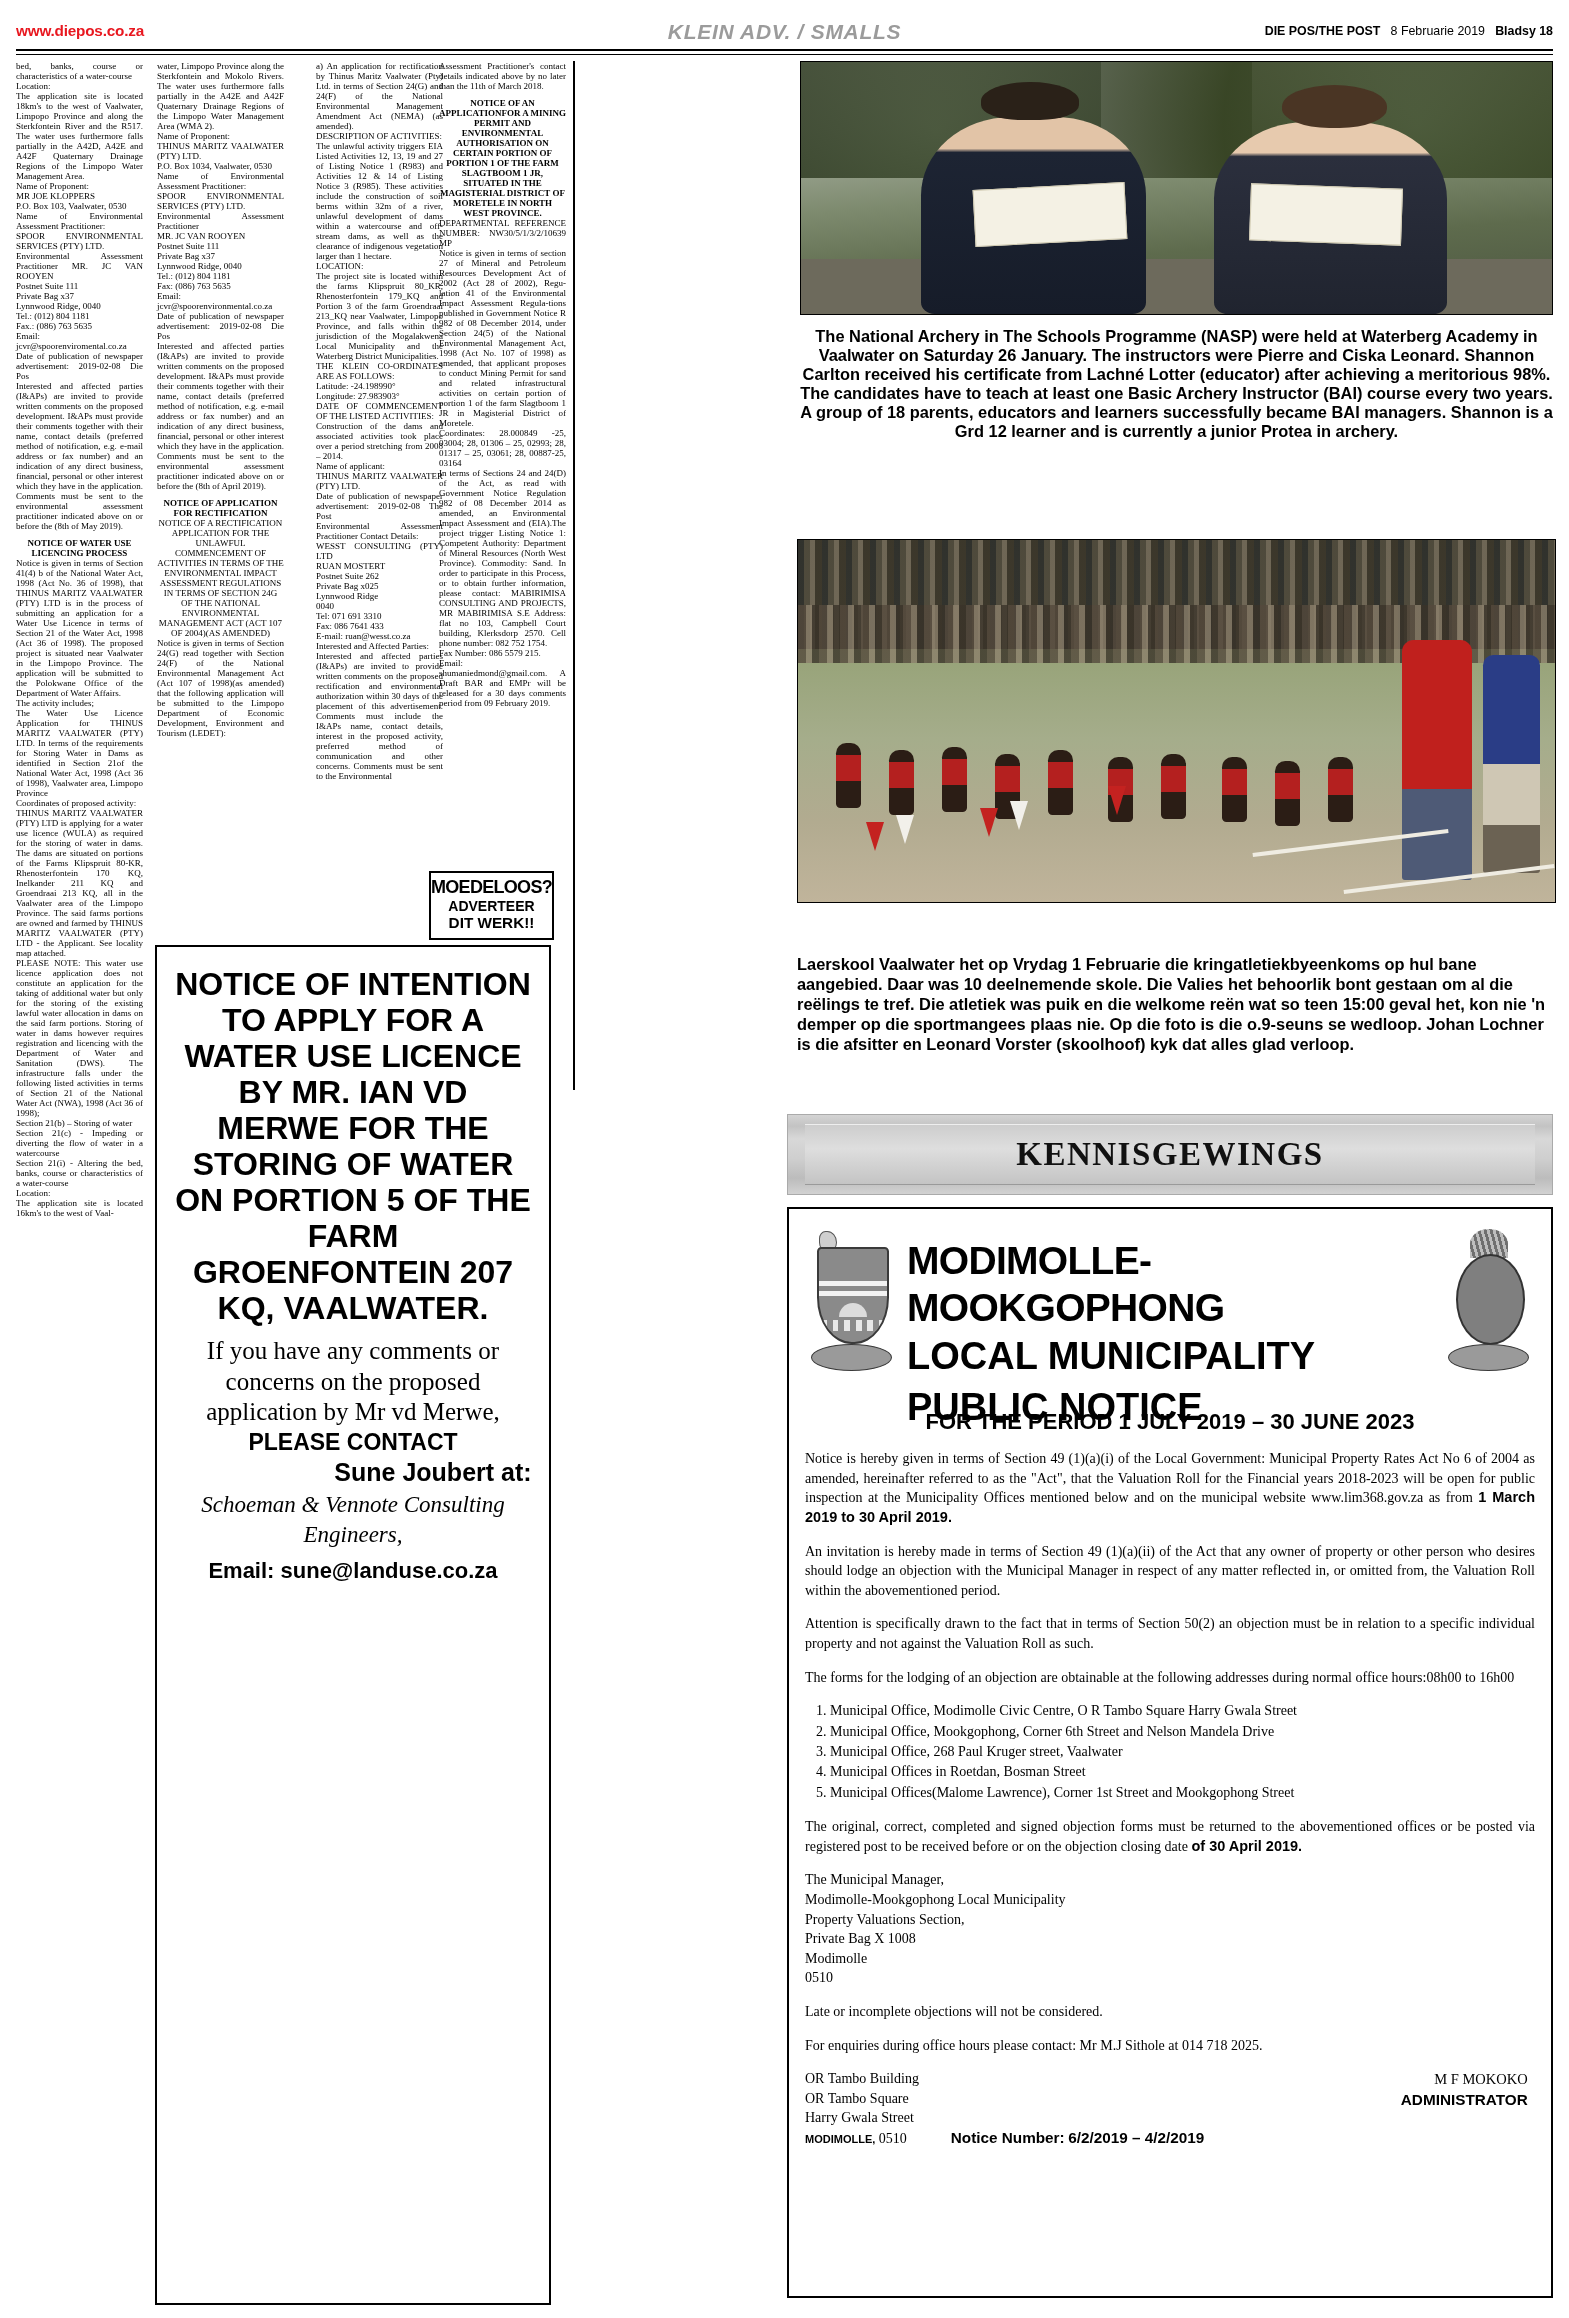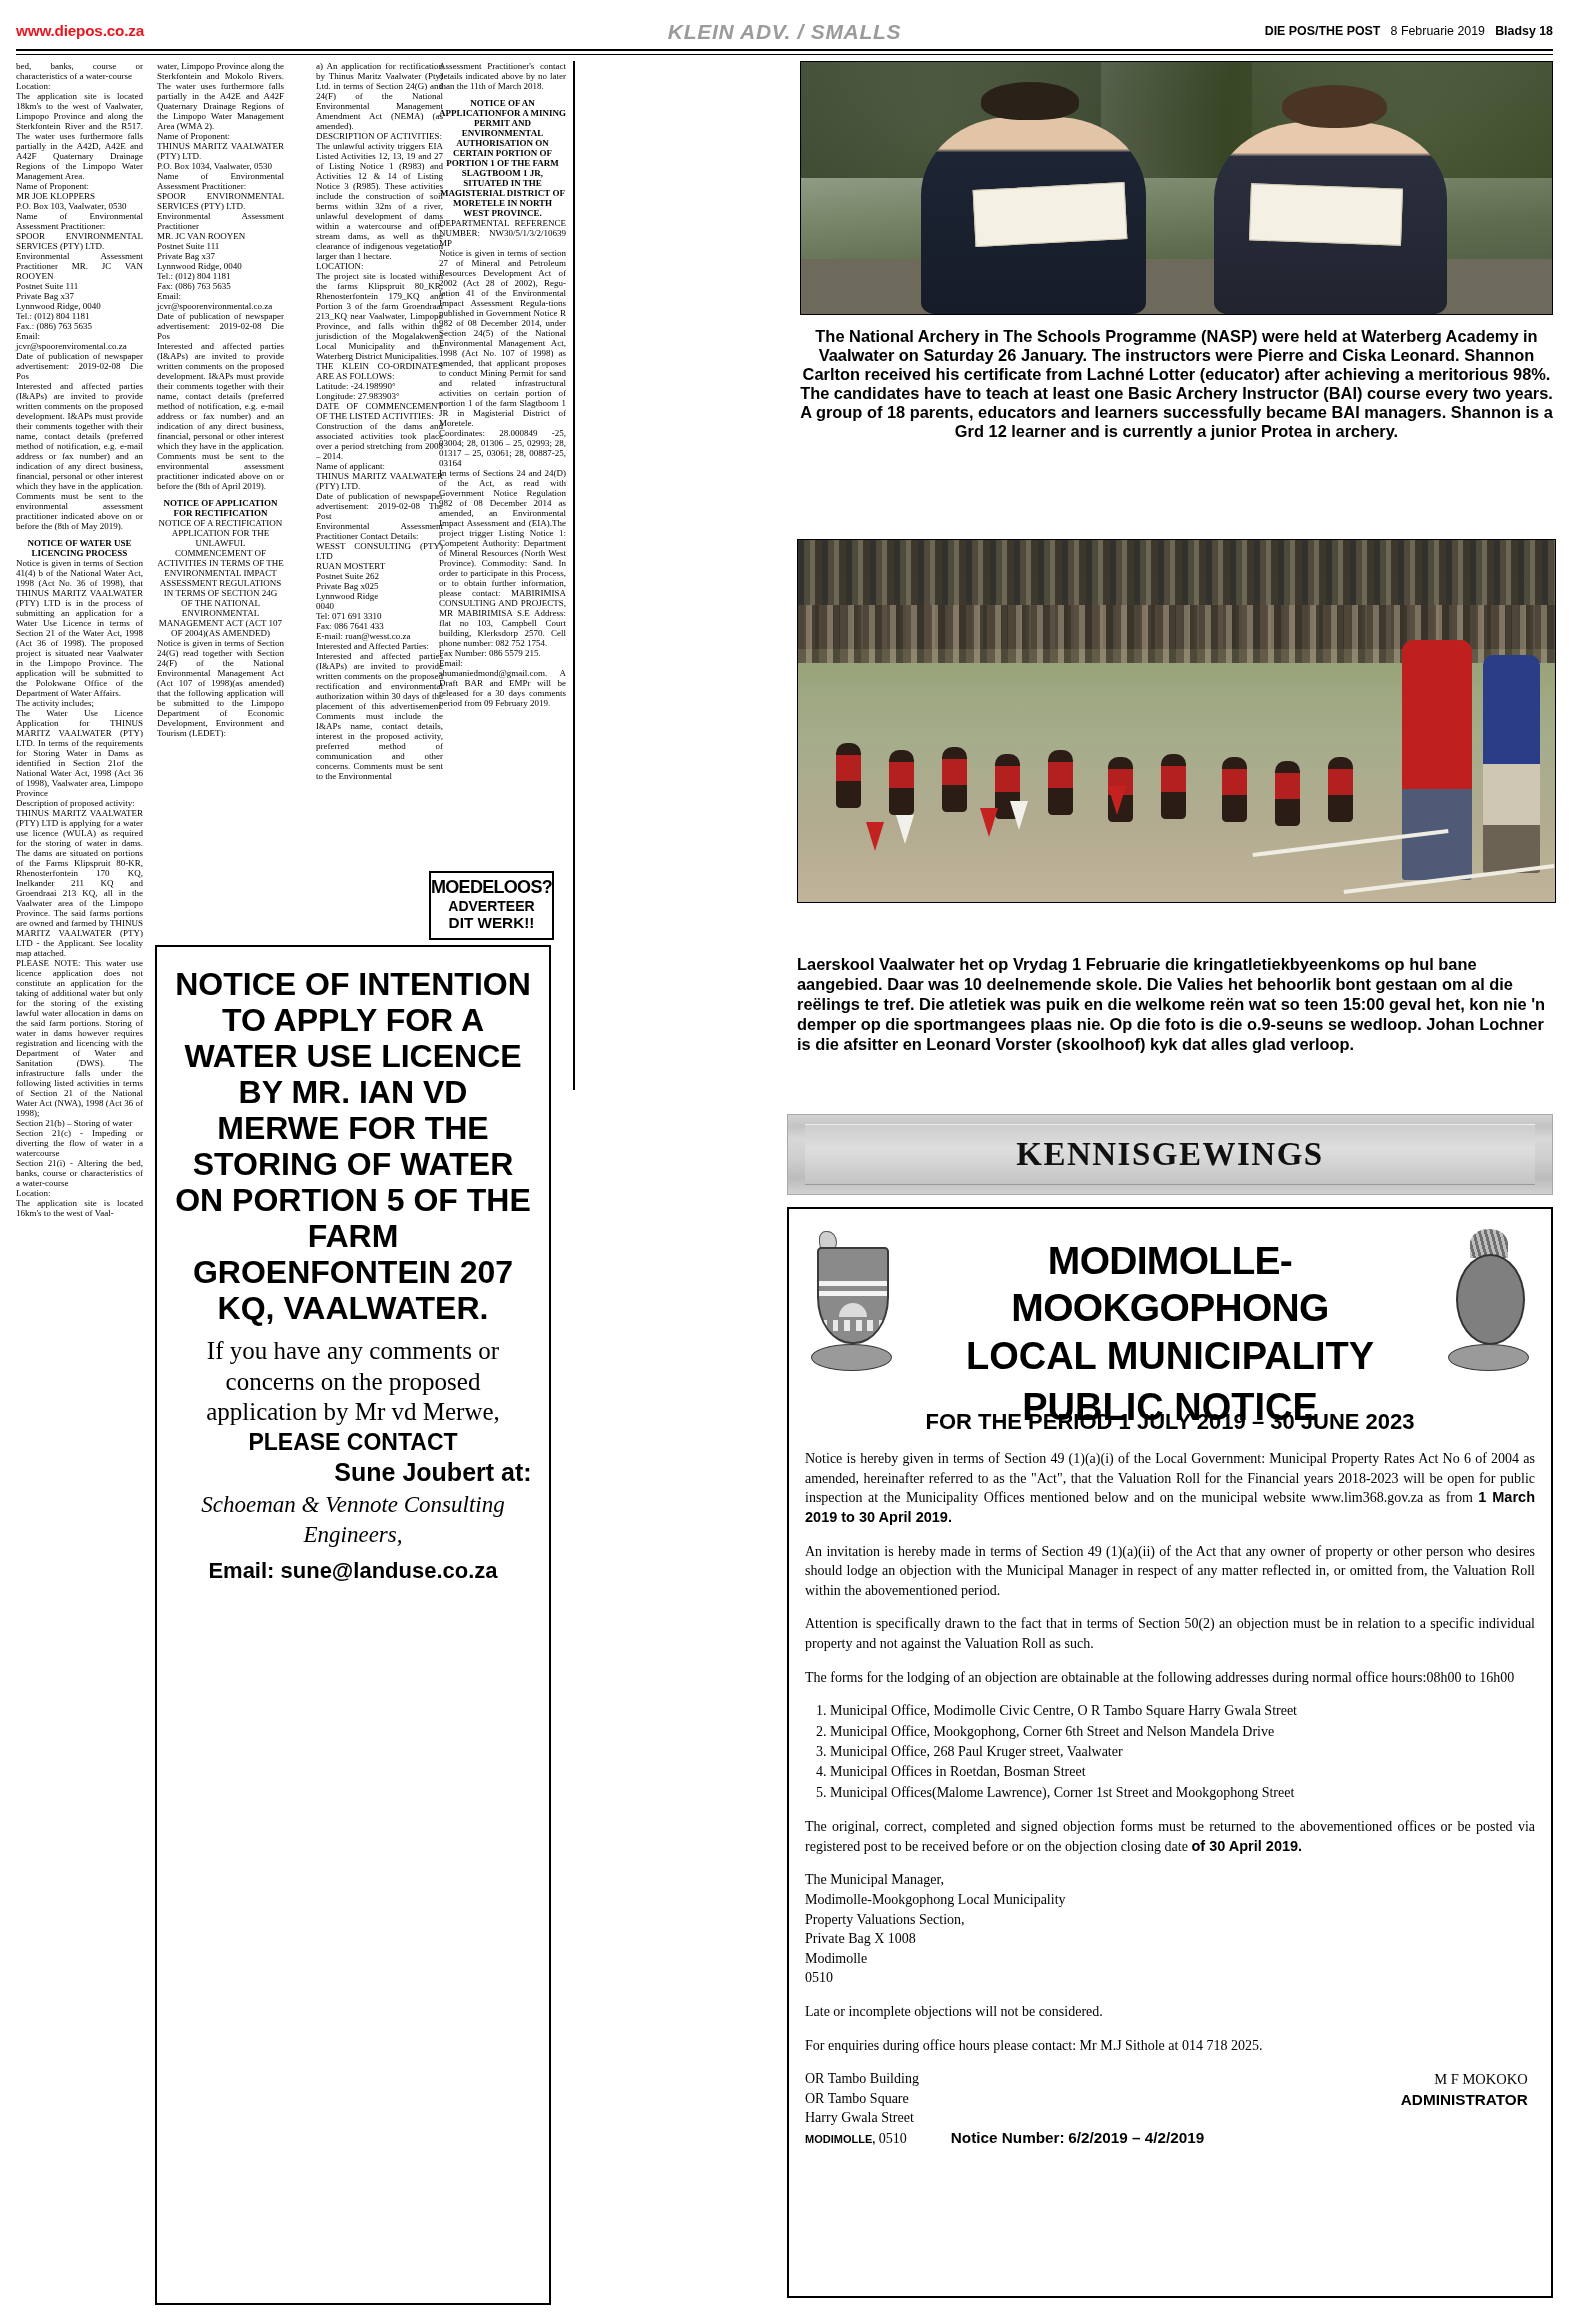--- a/index.html
+++ b/index.html
@@ -93,21 +93,21 @@
   .crest .shield{position:absolute;left:5.8px;top:17.4px;width:68px;height:93px;background:#8a8a8a;border:2.2px solid #3a3a3a;border-radius:4.4px 4.4px 48% 48%;overflow:hidden;}
   .crest .band{position:absolute;left:0;right:0;height:5.1px;background:#f2f2f2;}
   .crest .b1{top:32px;}
   .crest .b2{top:42px;}
   .crest .sun{position:absolute;left:50%;top:54px;transform:translateX(-50%);width:28px;height:14px;background:#dcdcdc;border-radius:14px 14px 0 0;}
   .crest .wav{position:absolute;left:2.9px;right:2.9px;top:71px;height:11.6px;background:repeating-linear-gradient(90deg,#e8e8e8 0 5.8px,#8a8a8a 5.8px 11.6px);}
   .crest .scroll{position:absolute;left:0;right:0;bottom:2.9px;height:25px;background:#9a9a9a;border:1.5px solid #3a3a3a;border-radius:50%;}
   .crest .horn{position:absolute;left:8.7px;top:1.5px;width:16px;height:19px;background:#cfcfcf;border:1.5px solid #555;border-radius:40% 60% 50% 50%;}
   .crest .egg{position:absolute;left:7.3px;top:25px;width:65px;height:87px;background:#7f7f7f;border:2.2px solid #333;border-radius:50%;}
   .crest .plume{position:absolute;left:22px;top:0;width:38px;height:29px;background:repeating-linear-gradient(75deg,#bdbdbd 0 2.9px,#6f6f6f 2.9px 5.8px);border-radius:50% 50% 0 0;}
-  .muni .titles{position:absolute;left:102px;right:102px;top:17.4px;text-align:center;font-family:"Liberation Sans",sans-serif;font-weight:bold;}
+  .muni .titles{position:absolute;left:102px;right:102px;top:17.4px;font-family:"Liberation Sans",sans-serif;font-weight:bold;}
   .muni .t1{font-size:39px;line-height:47px;letter-spacing:-0.7px;}
   .muni .t2{font-size:38px;line-height:51px;}
   .muni .t3{font-size:38px;line-height:51px;}
   .muni .sub{margin-top:7.3px;text-align:center;font-family:"Liberation Sans",sans-serif;font-weight:bold;font-size:22px;line-height:28px;}
   .muni .body{margin-top:13px;font-family:"Liberation Serif",serif;font-size:14px;line-height:19.6px;text-align:justify;}
   .muni .body p{margin:0 0 14px 0;}
   .muni .body .bld{font-family:"Liberation Sans",sans-serif;font-weight:bold;font-size:14.5px;}
   .muni ol{margin:0 0 14px 0;padding-left:25px;}
   .muni ol li{margin:0;line-height:20.4px;}
   .muni .addr{font-size:14px;line-height:19.6px;}
@@ -151,21 +151,21 @@
       <p>Lynnwood Ridge, 0040</p>
       <p>Tel.: (012) 804 1181</p>
       <p>Fax.: (086) 763 5635</p>
       <p>Email: jcvr@spoorenviromental.co.za</p>
       <p>Date of publication of newspaper advertisement: 2019-02-08 Die Pos</p>
       <p>Interested and affected parties (I&amp;APs) are invited to provide written comments on the proposed development. I&amp;APs must provide their comments together with their name, contact details (preferred method of notification, e.g. e-mail address or fax number) and an indication of any direct business, financial, personal or other interest which they have in the application. Comments must be sent to the environmental assessment practitioner indicated above on or before the (8th of May 2019).</p>
       <p class="hd">NOTICE OF WATER USE LICENCING PROCESS</p>
       <p>Notice is given in terms of Section 41(4) b of the National Water Act, 1998 (Act No. 36 of 1998), that THINUS MARITZ VAALWATER (PTY) LTD is in the process of submitting an application for a Water Use Licence in terms of Section 21 of the Water Act, 1998 (Act 36 of 1998). The proposed project is situated near Vaalwater in the Limpopo Province. The application will be submitted to the Polokwane Office of the Department of Water Affairs.</p>
       <p>The activity includes;</p>
       <p>The Water Use Licence Application for THINUS MARITZ VAALWATER (PTY) LTD. In terms of the requirements for Storing Water in Dams as identified in Section 21of the National Water Act, 1998 (Act 36 of 1998), Vaalwater area, Limpopo Province</p>
-      <p>Description of proposed activity:</p>
+      <p>Coordinates of proposed activity:</p>
       <p>THINUS MARITZ VAALWATER (PTY) LTD is applying for a water use licence (WULA) as required for the storing of water in dams. The dams are situated on portions of the Farms Klipspruit 80-KR, Rhenosterfontein 170 KQ, Inelkander 211 KQ and Groendraai 213 KQ, all in the Vaalwater area of the Limpopo Province. The said farms portions are owned and farmed by THINUS MARITZ VAALWATER (PTY) LTD - the Applicant. See locality map attached.</p>
       <p>PLEASE NOTE: This water use licence application does not constitute an application for the taking of additional water but only for the storing of the existing lawful water allocation in dams on the said farm portions. Storing of water in dams however requires registration and licencing with the Department of Water and Sanitation (DWS). The infrastructure falls under the following listed activities in terms of Section 21 of the National Water Act (NWA), 1998 (Act 36 of 1998);</p>
       <p>Section 21(b) – Storing of water</p>
       <p>Section 21(c) - Impeding or diverting the flow of water in a watercourse</p>
       <p>Section 21(i) - Altering the bed, banks, course or characteristics of a water-course</p>
       <p>Location:</p>
       <p>The application site is located 16km's to the west of Vaal-</p>
     </div>
 
     <div class="col c2">

